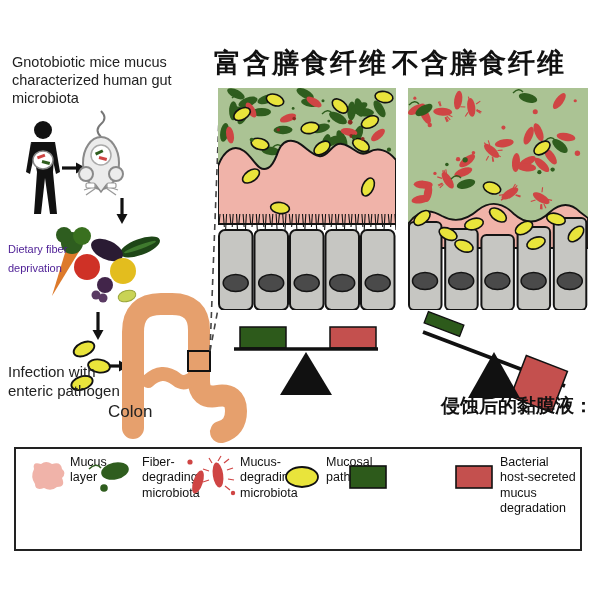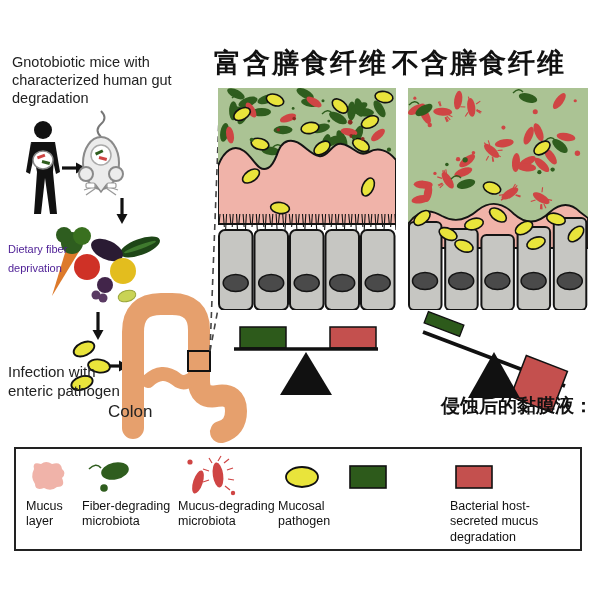--- a/index.html
+++ b/index.html
@@ -12,21 +12,21 @@
   .t-infect{left:8px;top:316px;width:125px;font-size:15px;line-height:19px;color:#222;margin-top:46px;}
   .t-colon{left:108px;top:402px;font-size:17px;color:#222;}
   .panel-title{top:45px;text-align:left;font-size:27px;font-weight:bold;letter-spacing:2px;color:#111;}
   .pt1{left:214px;width:184px;}
   .pt2{left:392px;width:184px;}
   .caption{top:394px;font-size:19px;font-weight:bold;line-height:23px;color:#111;}
   .cap1{left:224px;}
   .cap2{left:441px;}
   .legend{left:14px;top:447px;width:568px;height:104px;border:2px solid #222;
           box-sizing:border-box;display:flex;padding:6px 4px 4px 10px;background:#fff;}
-  .leg-item{display:flex;flex-direction:column;flex:0 0 auto;}
+  .leg-item{display:flex;flex-direction:row;flex:0 0 auto;}
   .leg-icon{height:44px;display:flex;align-items:center;}
   .leg-label{font-size:12.5px;line-height:1.22;color:#111;}
   .w1{width:56px}.w2{width:96px}.w3{width:100px}.w4{width:66px}.w5{width:106px}.w6{width:126px}
 </style>
 </head>
 <body>
 
 <div class="stage">
 
   <svg id="art" width="600" height="600" viewBox="0 0 600 600">
@@ -386,21 +386,21 @@
     </g>
 
     <g transform="translate(415,310)">
       <rect x="10" y="8" width="38" height="12" fill="#2d5a1b" stroke="#111" stroke-width="1.3" transform="rotate(21 29 14)"></rect>
       <line x1="8" y1="22" x2="150" y2="76" stroke="#111" stroke-width="3.8"></line>
       <rect x="102" y="52" width="44" height="44" fill="#c4504e" stroke="#111" stroke-width="1.5" transform="rotate(21 124 74)"></rect>
       <polygon points="53,88 105,88 79,42" fill="#111"></polygon>
     </g>
   </svg>
 
-  <div class="abs t-gnoto">Gnotobiotic mice with characterized human gut degradation</div>
+  <div class="abs t-gnoto">Gnotobiotic mice mucus characterized human gut microbiota</div>
   <div class="abs t-fiber">Dietary fiber deprivation</div>
   <div class="abs t-infect">Infection with enteric pathogen</div>
   <div class="abs t-colon">Colon</div>
 
   <div class="abs panel-title pt1">富含膳食纤维</div>
   <div class="abs panel-title pt2">不含膳食纤维</div>
 
   <div class="abs caption cap2">
     <div>侵蚀后的黏膜液：</div>
   </div>

